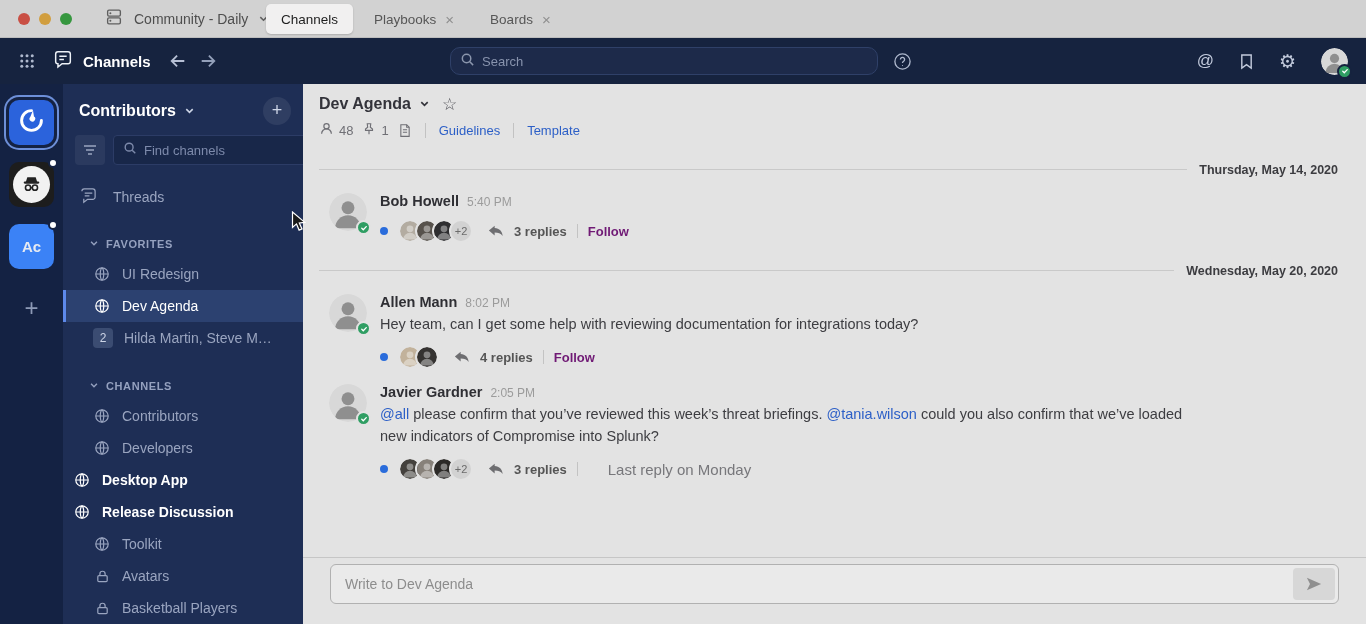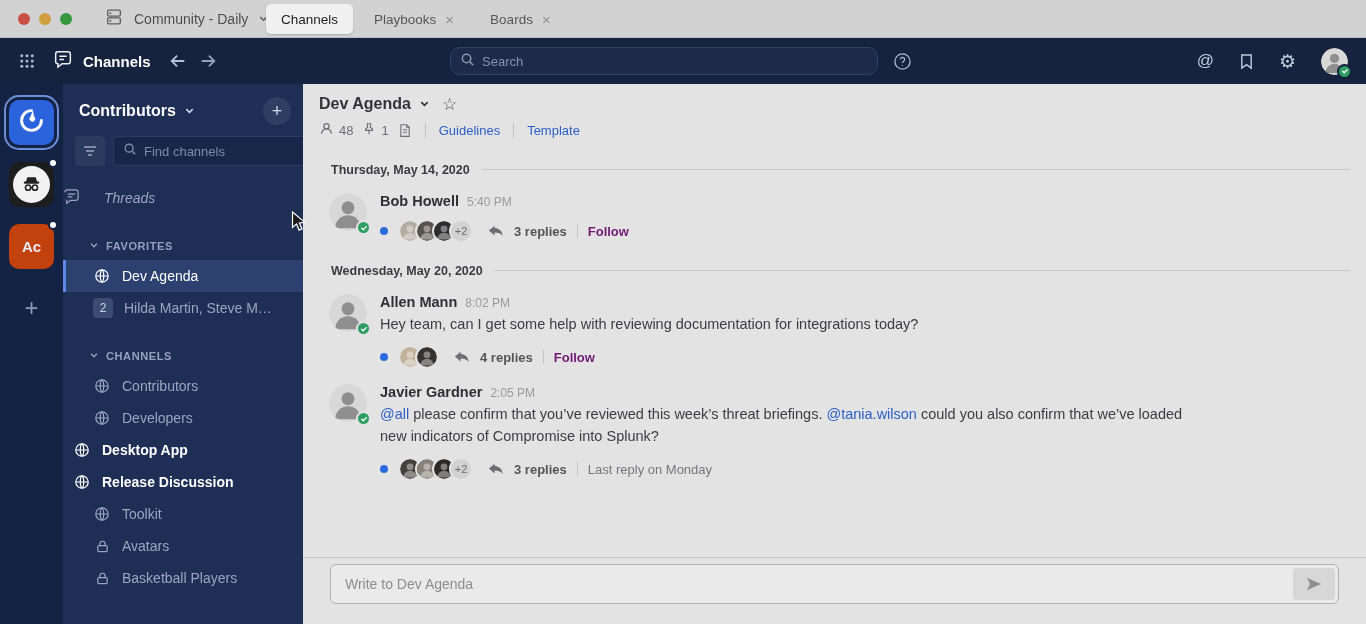--- a/index.html
+++ b/index.html
@@ -39,56 +39,56 @@
 
   
   .bodyrow { display:flex; height:540px; }
 
   
   .teambar { width:63px; background:#142243; display:flex; flex-direction:column; align-items:center; padding-top:16px; gap:17px; flex:none; }
   .team { width:45px; height:45px; border-radius:10px; position:relative; display:flex; align-items:center; justify-content:center; cursor:default; }
   .team.mm { background:#2b63dc; box-shadow:0 0 0 3px #142243, 0 0 0 5px #6d8fd8; }
   .team.dark { background:#1d1d1d; }
   .incog-circle { width:37px; height:37px; border-radius:50%; background:#f2f2f2; display:flex; align-items:center; justify-content:center; }
-  .team.ac { background:#c2410c; color:#e6eaf2; font-size:15px; font-weight:700; }
+  .team.ac { background:#3b82f6; color:#e6eaf2; font-size:15px; font-weight:700; }
   .badge-dot { position:absolute; top:-4px; right:-4px; width:10px; height:10px; background:#fff; border-radius:50%; border:2px solid #142243; }
   .team-add { color:#8d9ab6; font-size:24px; margin-top:8px; cursor:default; }
 
   
   .sidebar { width:240px; background:#1e2e55; color:#9aa5c0; display:flex; flex-direction:column; overflow:hidden; flex:none; }
   .side-head { display:flex; align-items:center; padding:12px 12px 0 16px; height:42px; }
   .team-name { display:flex; align-items:center; gap:8px; color:#fff; font-size:16px; font-weight:700; cursor:default; }
   .side-add { margin-left:auto; width:28px; height:28px; border-radius:50%; background:rgba(255,255,255,.08); color:#cdd5e6; font-size:18px; display:flex; align-items:center; justify-content:center; cursor:default; }
   .side-search { display:flex; align-items:center; gap:8px; margin:10px 12px 0 12px; }
   .filter-btn { width:30px; height:30px; border-radius:4px; background:rgba(255,255,255,.06); display:flex; align-items:center; justify-content:center; flex:none; }
   .find { flex:1; height:30px; background:#182749; border:1px solid #2c3c66; border-radius:4px; display:flex; align-items:center; padding:3px 9px; gap:7px; }
   .find input { flex:1; min-width:0; background:transparent; border:none; outline:none; color:#aeb8cf; font-size:13px; font-family:"Liberation Sans",sans-serif; }
   .find input::placeholder { color:#7d8aab; }
-  .threads-row { display:flex; align-items:center; gap:24px; height:32px; margin-top:16px; font-size:14px; cursor:default;font-style:italic; }
+  .threads-row { display:flex; align-items:center; gap:16px; padding-left:17px; height:32px; margin-top:16px; font-size:14px; cursor:default; }
   .side-section { margin-top:18px; }
   .section-header { display:flex; align-items:center; gap:7px; padding-left:26px; height:28px; font-size:11px; font-weight:700; letter-spacing:.6px; color:#95a1bf; cursor:default; }
   .channel-item { display:flex; align-items:center; gap:11px; height:32px; padding-left:27px; font-size:14px; border-left:3px solid transparent; cursor:default; }
   .channel-item.selected { background:#2c4170; border-left-color:#5d89ea; color:#fff; }
   .channel-item.unread { color:#fff; font-weight:700;padding-left:7px; }
   .ch-icon { width:18px; display:flex; align-items:center; justify-content:center; flex:none; }
   .gm-badge { width:20px; height:20px; border-radius:4px; background:#3b4c72; color:#cdd5e6; font-size:12px; display:flex; align-items:center; justify-content:center; flex:none; font-weight:400; }
   .ch-label { white-space:nowrap; overflow:hidden; text-overflow:ellipsis; padding-right:10px; }
 
   
   .main { flex:1; min-width:0; display:flex; flex-direction:column; background:#e3e3e3; }
   .chan-head { padding:10px 16px 0 16px; height:62px; flex:none; }
   .chan-title-row { display:flex; align-items:center; gap:8px; font-size:16px; font-weight:700; color:#33333a; }
   .star-ic { font-size:17px; color:#54545a; font-weight:400; margin-left:4px; }
   .chan-sub { display:flex; align-items:center; gap:9px; margin-top:7px; font-size:13px; color:#6f6f75; }
   .sub-group { display:flex; align-items:center; gap:5px; }
   .vdiv { width:1px; height:15px; background:#c2c2c2; margin:0 4px; }
   .chan-link { color:#2c5fc7; cursor:default; }
 
   .msgs { flex:1; overflow:hidden; display:flex; flex-direction:column; }
-  .date-divider { position:relative; text-align:left; margin:14px 16px 4px; height:18px; }
+  .date-divider { position:relative; text-align:right; margin:14px 16px 4px; height:18px; }
   .date-divider::before { content:""; position:absolute; left:0; right:0; top:9px; border-top:1px solid #c9c9c9; }
   .date-label { position:relative; background:#e3e3e3; padding:0 12px; font-size:12.5px; font-weight:700; color:#3c3c40; }
   .post { display:flex; gap:13px; padding:11px 24px 3px 26px; }
   .post-avatar { width:38px; height:38px; position:relative; flex:none; }
   .av-img { display:block; width:38px; height:38px; border-radius:50%; overflow:hidden; }
   .av-img svg { display:block; }
   .post .status-badge { border-color:#e3e3e3; width:15px; height:15px; }
   .post-content { flex:1; min-width:0; }
   .post-head { display:flex; align-items:baseline; gap:8px; }
   .author { font-size:14.5px; font-weight:700; color:#2f2f34; }
@@ -99,21 +99,21 @@
   .unread-dot { width:8px; height:8px; border-radius:50%; background:#2a6cdb; flex:none; }
   .av-stack { display:flex; align-items:center; }
   .mini-av { width:24px; height:24px; border-radius:50%; border:2px solid #e3e3e3; margin-left:-7px; overflow:hidden; flex:none; }
   .mini-av:first-child { margin-left:0; }
   .mini-av svg { display:block; }
   .mini-av.overflow { background:#d2d2d2; color:#6b6b6b; font-size:11px; display:flex; align-items:center; justify-content:center; }
   .reply-ic { margin-left:5px; display:flex; }
   .reply-count { font-size:13px; font-weight:700; color:#555; }
   .th-div { width:1px; height:14px; background:#c3c3c3; }
   .thread-meta.follow { font-size:13px; font-weight:700; color:#701a75; }
-  .thread-meta.muted { font-size:13px; color:#77777b; }
+  .thread-meta.muted { font-size:15px; color:#77777b;margin-left:20px; }
 
   .composer-wrap { border-top:1px solid #c6c6c6; padding:6px 27px 20px 27px; flex:none; }
   .composer { height:40px; border:1px solid #b1b1b1; border-radius:6px; background:#eaeaea; display:flex; align-items:center; position:relative; }
   .composer input { flex:1; height:100%; background:transparent; border:none; outline:none; padding:0 52px 0 14px; font-size:14px; color:#3d3d41; font-family:"Liberation Sans",sans-serif; }
   .composer input::placeholder { color:#8d8d8d; }
   .send-btn { position:absolute; right:3px; top:3px; bottom:3px; width:42px; border:none; border-radius:4px; background:#d7d7d7; display:flex; align-items:center; justify-content:center; }
 
   .cursor { position:absolute; left:291px; top:211px; z-index:60; pointer-events:none; }
 </style>
 </head>
@@ -285,20 +285,29 @@
         <span>Threads</span>
       </div>
       <div id="sections">
           <div class="side-section">
             <div class="section-header">
               <span><svg width="10" height="10" viewBox="0 0 12 12" fill="none" stroke="currentColor" stroke-width="1.7">
                   <path d="M2.5 4.5L6 8l3.5-3.5"></path>
                 </svg></span>
               <span>FAVORITES</span>
             </div>
+            <div class="channel-item">
+              <span class="ch-icon">
+                <svg width="16" height="16" viewBox="0 0 16 16" fill="none" stroke="currentColor" stroke-width="1.2">
+                  <circle cx="8" cy="8" r="6.2"></circle>
+                  <path d="M1.8 8h12.4M8 1.8c2.3 2 2.3 10.4 0 12.4M8 1.8c-2.3 2-2.3 10.4 0 12.4"></path>
+                </svg>
+              </span>
+              <span class="ch-label">UI Redesign</span>
+            </div>
             <div class="channel-item selected">
               <span class="ch-icon">
                 <svg width="16" height="16" viewBox="0 0 16 16" fill="none" stroke="currentColor" stroke-width="1.2">
                   <circle cx="8" cy="8" r="6.2"></circle>
                   <path d="M1.8 8h12.4M8 1.8c2.3 2 2.3 10.4 0 12.4M8 1.8c-2.3 2-2.3 10.4 0 12.4"></path>
                 </svg>
               </span>
               <span class="ch-label">Dev Agenda</span>
             </div>
             <div class="channel-item">

